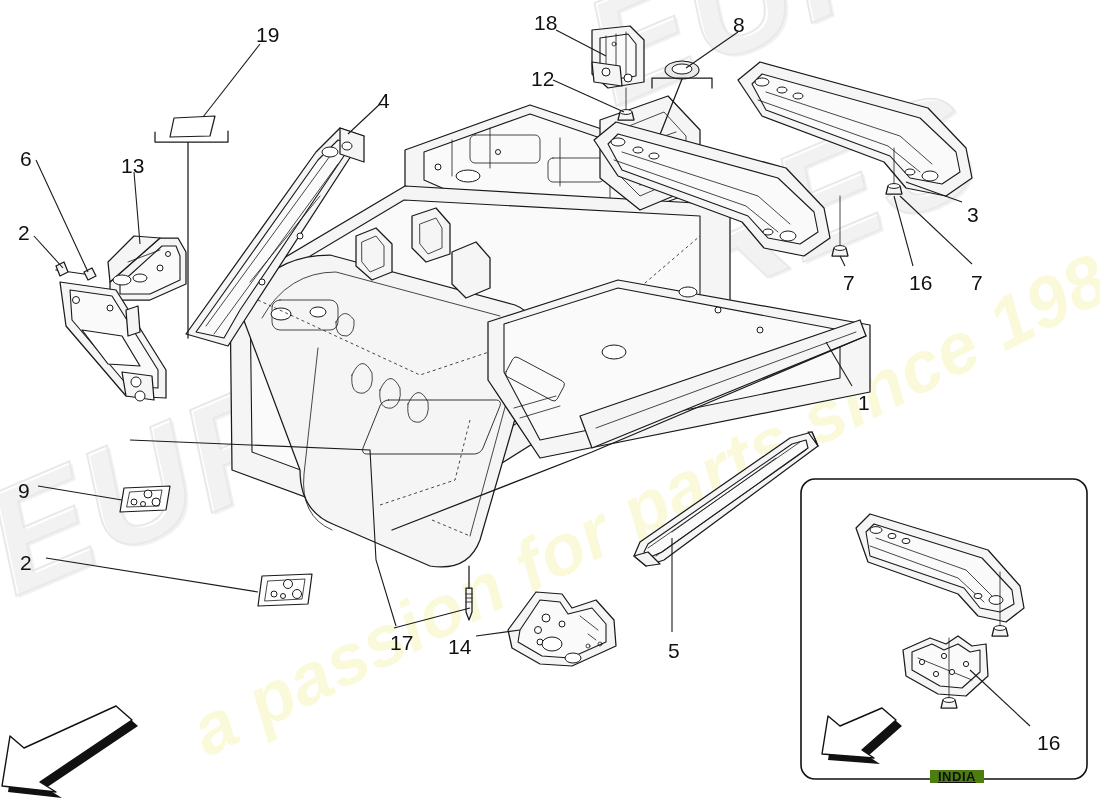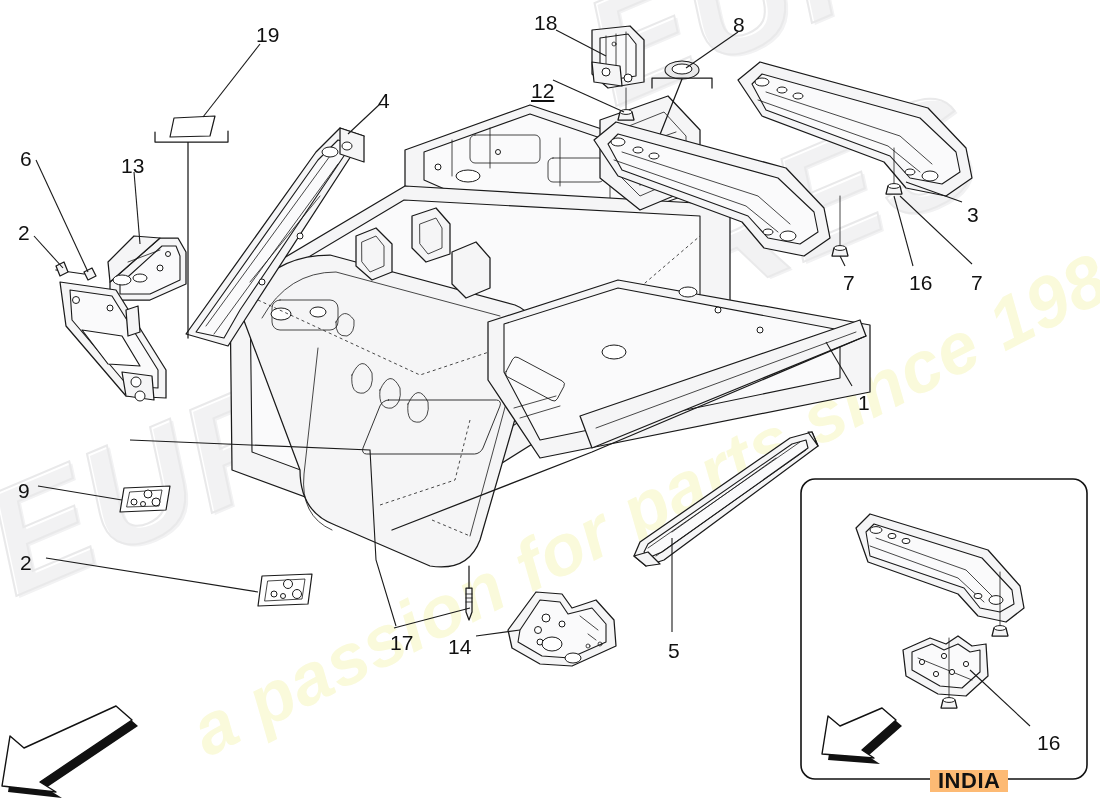--- a/index.html
+++ b/index.html
@@ -28,28 +28,29 @@
     font-size: 21px;
     font-weight: 400;
     color: #111111;
     line-height: 1;
     white-space: nowrap;
     user-select: none;
   }
   .inset-label {
     position: absolute;
     font-family: "Liberation Sans", sans-serif;
-    font-size: 22px;
+    font-size: 13px;
     font-weight: bold;
     letter-spacing: 0.5px;
     color: #111111;
-    background: #fdba74;
+    background: #4d7c0f;
     padding: 0 8px;
     line-height: 1;
     white-space: nowrap;
+    text-decoration: underline;
   }
   .wm {
     position: absolute;
     user-select: none;
     pointer-events: none;
     white-space: nowrap;
   }
   .wm-main {
     font-family: "Liberation Sans", sans-serif;
     font-weight: bold;
@@ -385,21 +386,21 @@
           <path d="M888 714 L902 726 L868 756 L880 764 L828 760 L834 722 L846 732 Z" fill="#111111"></path>
           <path d="M882 708 L896 720 L862 750 L874 758 L822 754 L828 716 L840 726 Z" fill="#ffffff" stroke="#111111" stroke-width="1.4" stroke-linejoin="round"></path>
         </g>
       </g>
     </g>
   </svg>
 
   <div class="callout-num" style="left:256px; top:24px;">19</div>
   <div class="callout-num" style="left:534px; top:12px;">18</div>
   <div class="callout-num" style="left:733px; top:14px;">8</div>
-  <div class="callout-num" style="left:531px; top:80px;text-decoration:underline;">12</div>
+  <div class="callout-num" style="left:531px; top:68px;">12</div>
   <div class="callout-num" style="left:378px; top:90px;">4</div>
   <div class="callout-num" style="left:20px;  top:148px;">6</div>
   <div class="callout-num" style="left:121px; top:155px;">13</div>
   <div class="callout-num" style="left:967px; top:204px;">3</div>
   <div class="callout-num" style="left:18px;  top:222px;">2</div>
   <div class="callout-num" style="left:843px; top:272px;">7</div>
   <div class="callout-num" style="left:909px; top:272px;">16</div>
   <div class="callout-num" style="left:971px; top:272px;">7</div>
   <div class="callout-num" style="left:858px; top:392px;">1</div>
   <div class="callout-num" style="left:18px;  top:480px;">9</div>

